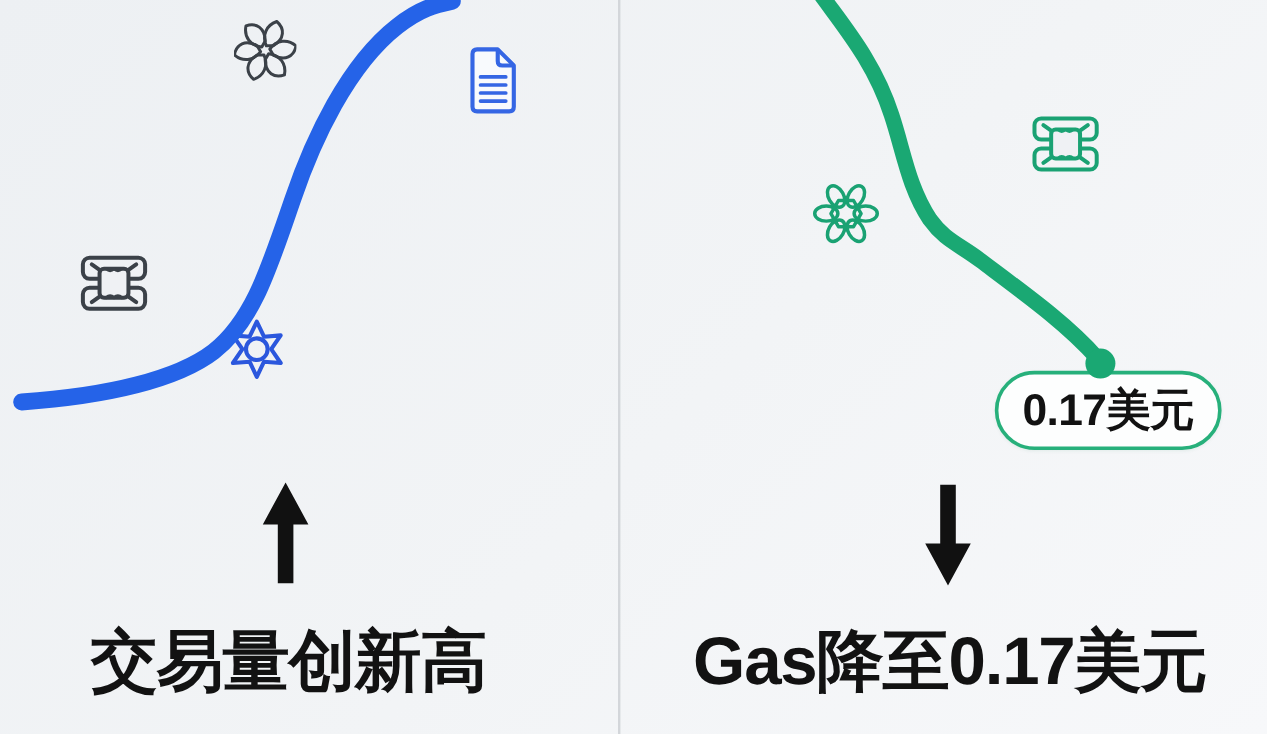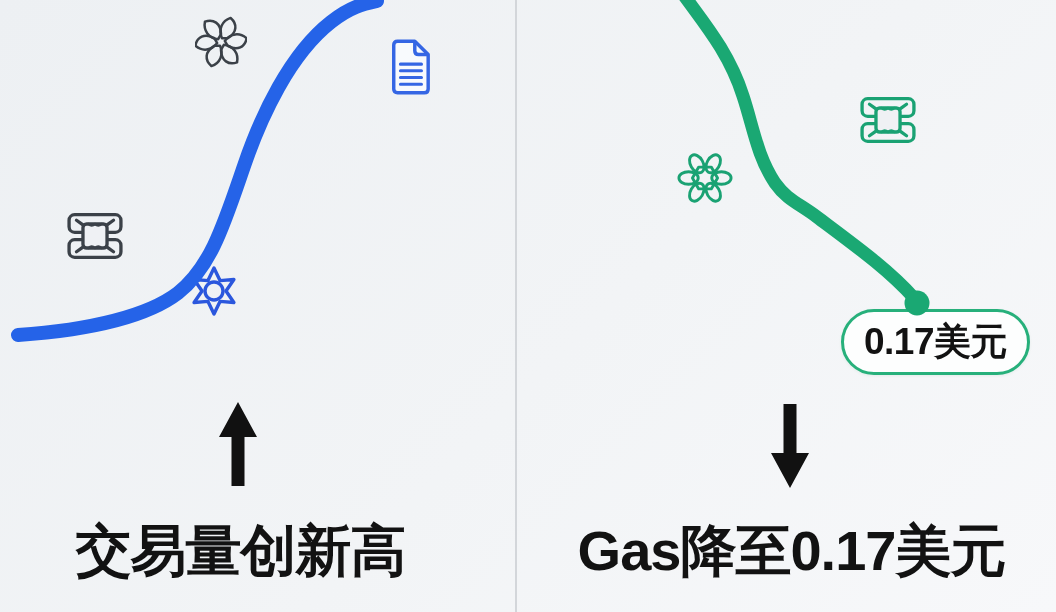--- a/index.html
+++ b/index.html
@@ -35,21 +35,21 @@
     white-space: nowrap;
     z-index: 4;
   }
   .caption.left-cap  { left: 0; width: 517px; transform: translateX(-18px); }
   .caption.right-cap { left: 0; width: 539px; transform: translateX(5px); }
 
   .arrow-svg { position: absolute; z-index: 4; }
 
   .badge {
     position: absolute;
-    left: 324px; top: 309px;
+    left: 312px; top: 309px;
     width: 189px; height: 66px;
     background: #fdfefe;
     border: 3px solid #27b07b;
     border-radius: 34px;
     display: flex; align-items: center; justify-content: center;
     z-index: 2;
     box-shadow: 0 1px 3px rgba(30,120,80,0.08);
   }
   .badge span {
     font-size: 37px;

